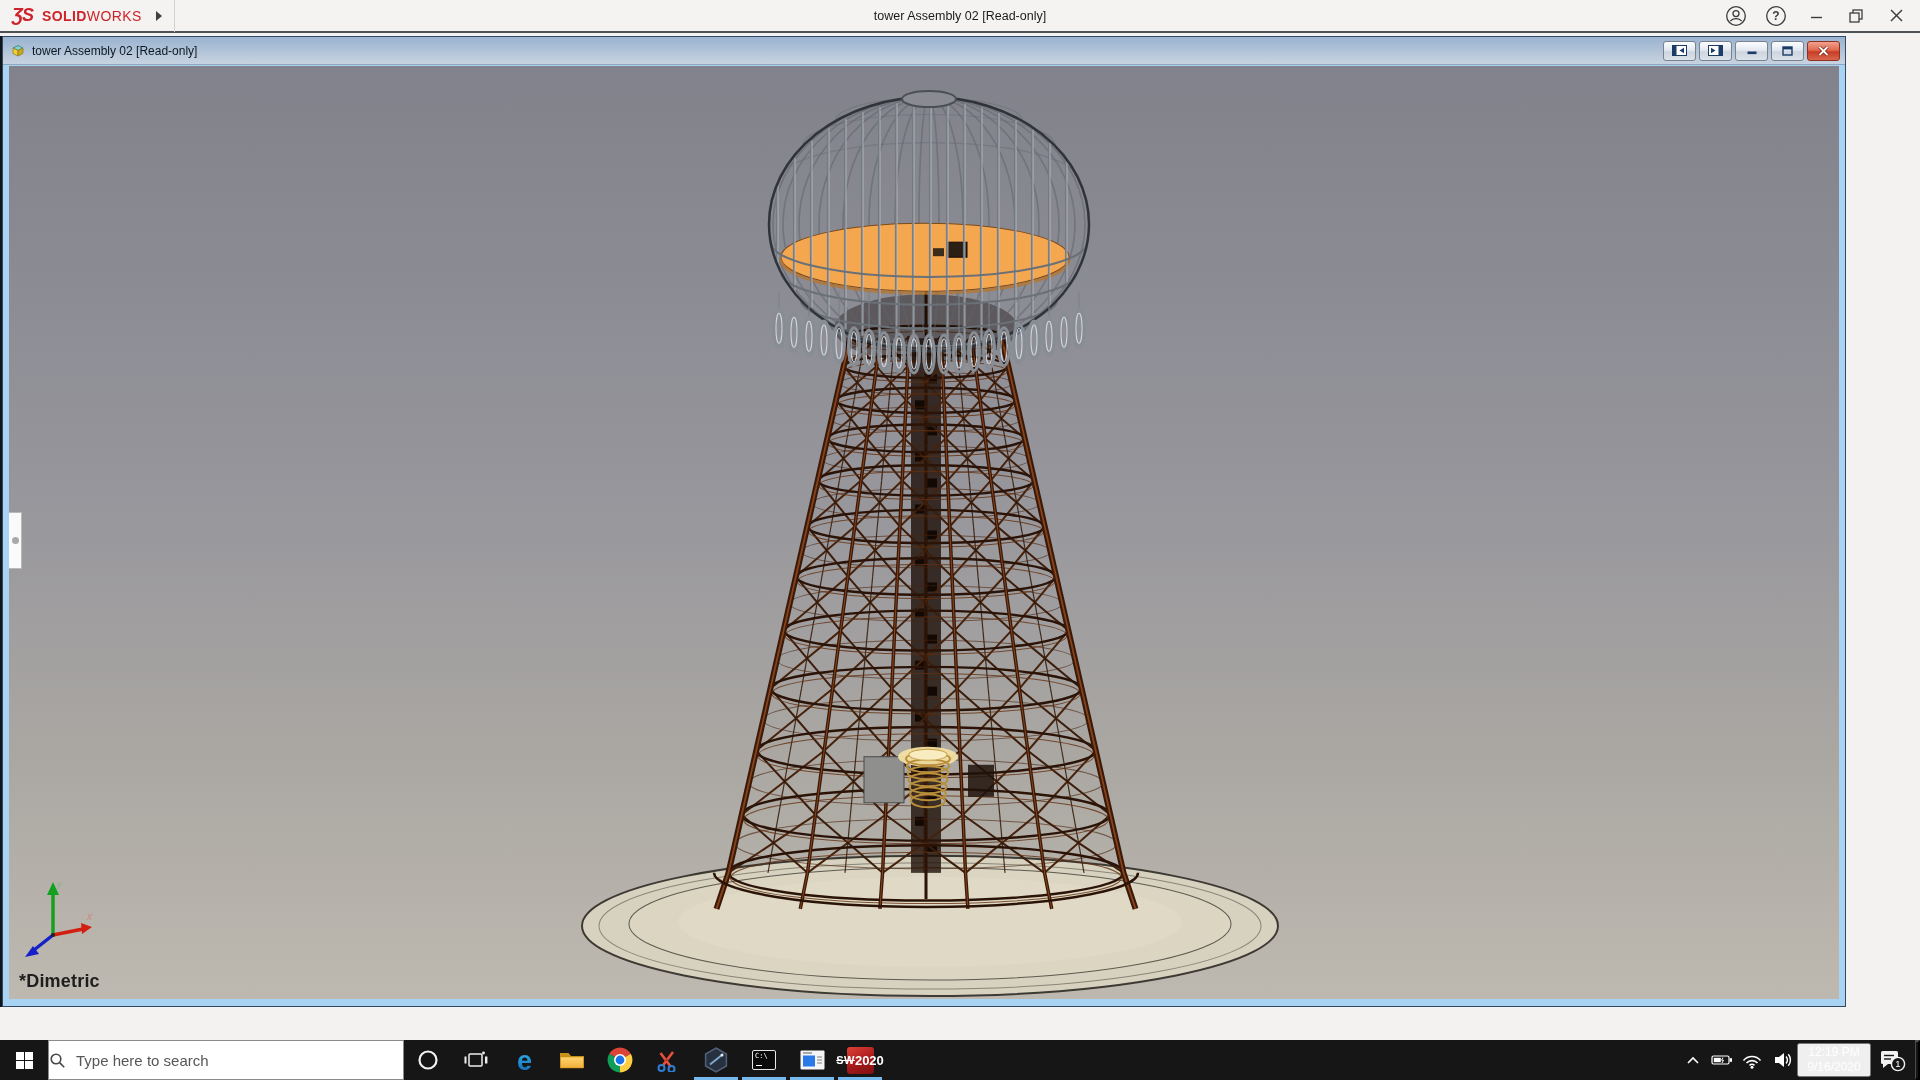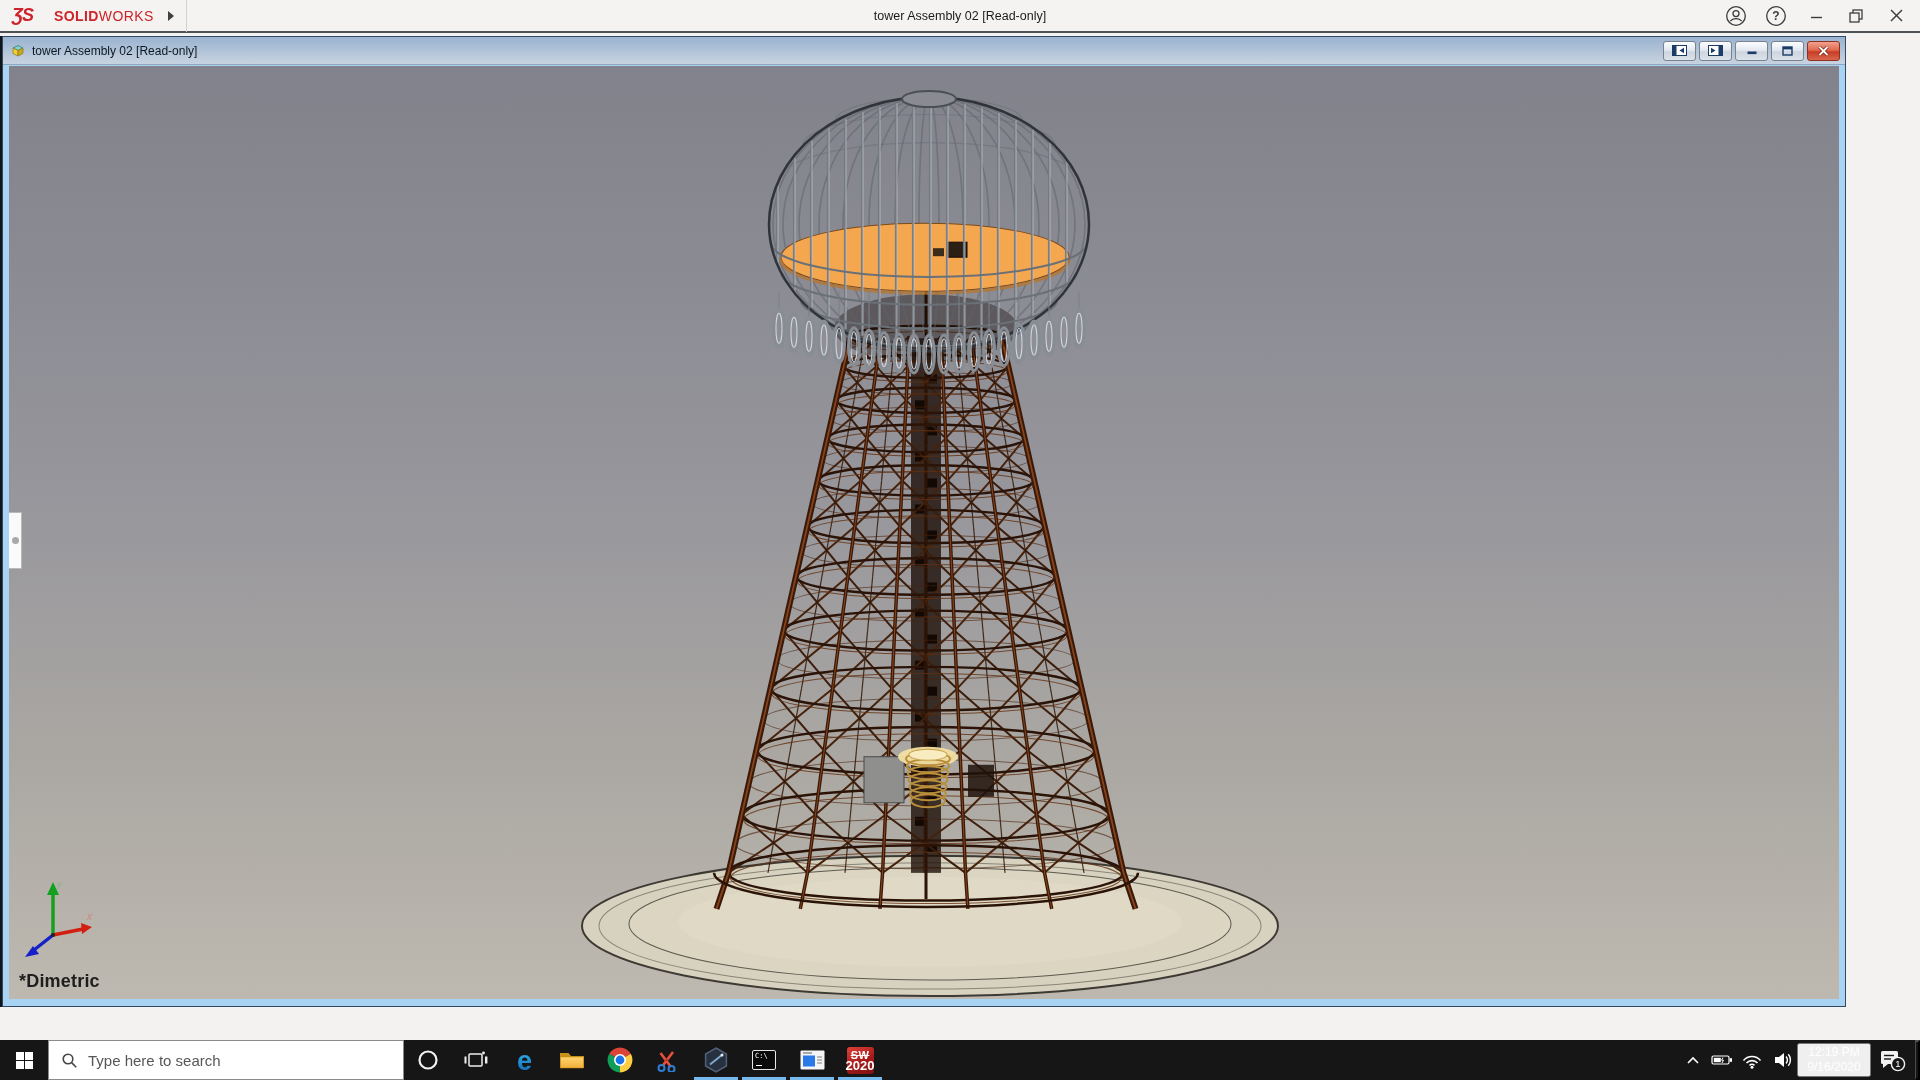--- a/index.html
+++ b/index.html
@@ -2,21 +2,21 @@
 <html><head>
 <meta charset="utf-8">
 <style>
   *{margin:0;padding:0;box-sizing:border-box}
   html,body{width:1920px;height:1080px;overflow:hidden;background:#F4F2F1;font-family:"Liberation Sans",sans-serif}
   .screen{position:relative;width:1920px;height:1080px}
 
   
   .app-titlebar{position:absolute;left:0;top:0;width:1920px;height:33px;background:#F4F3F1;border-bottom:2px solid #4E5256;display:flex;align-items:center}
   .brand{display:flex;align-items:center;height:100%;padding:0 8px 0 12px}
-  .logo-mark{color:#CE2329;font-weight:bold;font-style:italic;font-size:18px;letter-spacing:-1px;margin-right:21px}
+  .logo-mark{color:#CE2329;font-weight:bold;font-style:italic;font-size:18px;letter-spacing:-1px;margin-right:9px}
   .brand-text{color:#CE2329;font-size:14px;letter-spacing:.4px}
   .brand-text .b{font-weight:bold}
   .flyout-arrow{width:0;height:0;border-left:6px solid #3F3F3F;border-top:5px solid transparent;border-bottom:5px solid transparent;margin-left:14px}
   .brand-divider{width:1px;height:33px;background:#D4D2D0;margin-left:12px}
   .app-title{position:absolute;left:0;right:0;top:0;height:31px;display:flex;align-items:center;justify-content:center;font-size:12.5px;color:#1B1B1B;pointer-events:none}
   .app-controls{position:absolute;right:4px;top:0;height:31px;display:flex;align-items:center}
   .app-ctl{width:40px;height:31px;display:flex;align-items:center;justify-content:center;background:transparent;border:0;cursor:pointer}
 
   
   .doc-window{position:absolute;left:2px;top:36px;width:1844px;height:971px;background:#A9D3F2;border:1px solid #2E4A66}
@@ -31,29 +31,29 @@
   #scene{position:absolute;left:0;top:0;width:100%;height:100%;display:block}
   .splitter-tab{position:absolute;left:0;top:446px;width:13px;height:57px;background:#FAFAFA;border:1px solid #B9B9B9;border-left:none;display:flex;align-items:center;justify-content:center;cursor:pointer}
   .splitter-dot{width:7px;height:7px;border-radius:50%;background:#A9A9A9}
   .triad{position:absolute;left:12px;bottom:34px}
   .view-label{position:absolute;left:10px;bottom:7px;font-size:18px;font-weight:bold;color:#1E1E1E;letter-spacing:.2px}
 
   
   .taskbar{position:absolute;left:0;top:1040px;width:1920px;height:40px;background:#161616;display:flex;align-items:stretch}
   .tb-btn{width:48px;display:flex;align-items:center;justify-content:center;position:relative;background:transparent;border:0;cursor:pointer}
   .tb-btn.running::after{content:"";position:absolute;left:2px;right:2px;bottom:0;height:3px;background:#76B9ED}
-  .search-box{width:356px;background:#FFFFFF;border:1px solid #8A8A8A;display:flex;align-items:center;gap:10px;padding-left:12px}
+  .search-box{width:356px;background:#FFFFFF;border:1px solid #8A8A8A;display:flex;align-items:center;gap:10px;}
   .search-box input{border:0;outline:0;flex:1;font-size:15px;color:#333;background:transparent;font-family:"Liberation Sans",sans-serif}
   .search-box input::placeholder{color:#575757;opacity:1}
   .tb-spacer{flex:1}
   .tray{display:flex;align-items:center}
   .tray-btn{height:40px;display:flex;align-items:center;justify-content:center;background:transparent;border:0;cursor:pointer}
   .clock{width:74px;text-align:center;color:#FFF;font-size:12px;line-height:15px;cursor:pointer}
   .show-desktop{width:5px;border-left:1px solid #4A4A4A;height:100%;background:transparent;cursor:pointer}
-  .sw-icon{width:27px;height:27px;border-radius:3px;background:linear-gradient(155deg,#E04038,#A51A1A 55%,#7E1012);color:#FFF;display:flex;flex-direction:column;align-items:center;justify-content:center}
+  .sw-icon{width:27px;height:27px;border-radius:3px;background:linear-gradient(155deg,#E04038,#A51A1A 55%,#7E1012);color:#FFF;display:flex;flex-direction:row;align-items:center;justify-content:center}
   .sw-letters{font-size:11px;font-weight:bold;letter-spacing:.5px;line-height:11px;text-decoration:line-through}
   .sw-year{font-size:13px;line-height:9px;font-weight:bold}
   .cmd-icon{width:24px;height:20px;border:1px solid #E8E8E8;border-radius:2px;background:#0A0A0A;position:relative}
   .cmd-text{position:absolute;left:2px;top:1px;font-family:"DejaVu Sans Mono",monospace;font-size:7px;color:#FFF;line-height:9px}
   .cmd-cursor{position:absolute;left:3px;bottom:3px;width:6px;height:1.5px;background:#FFF}
 </style>
 </head>
 <body>
 
 <div class="screen">

